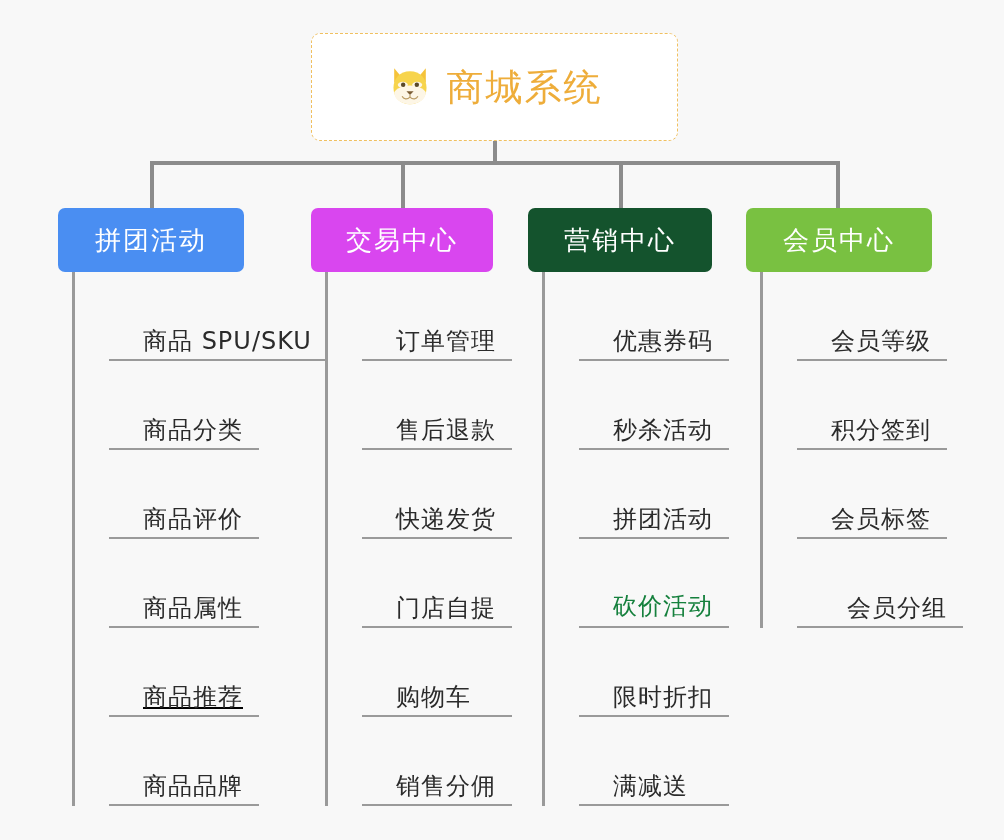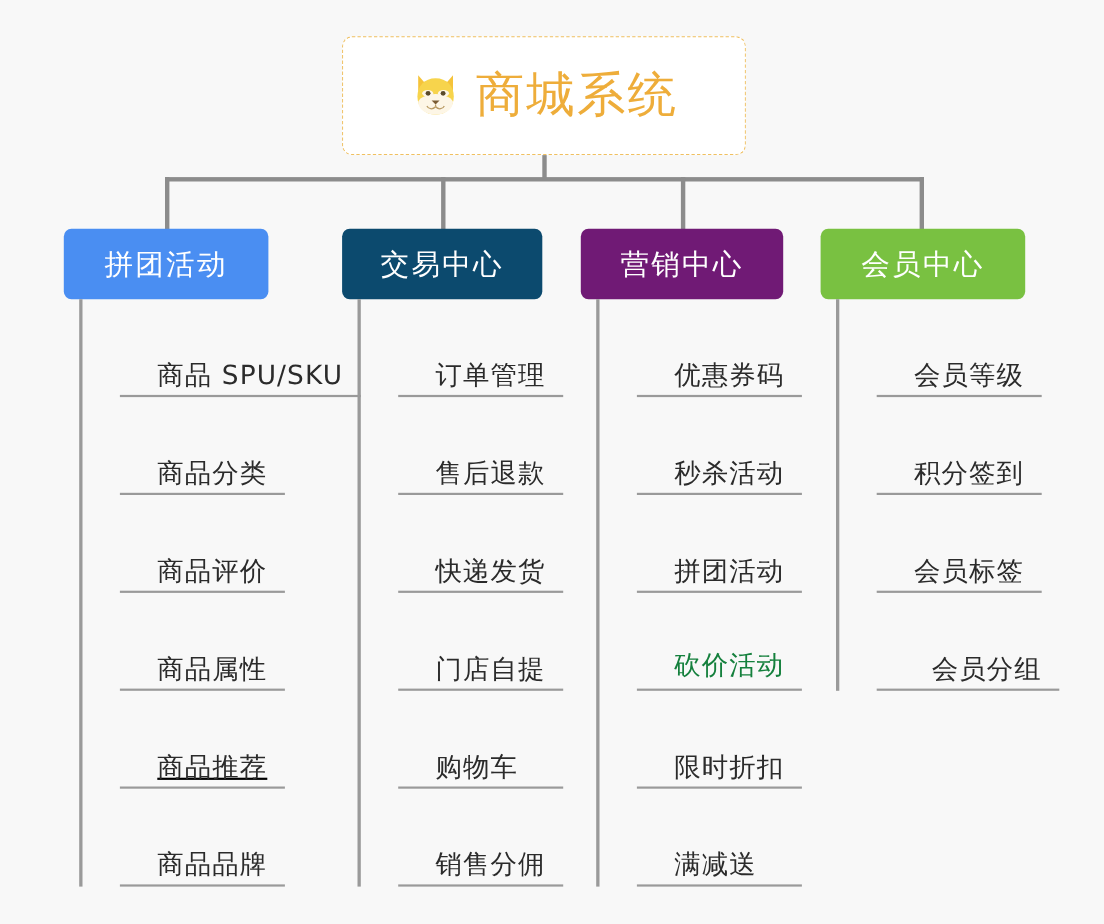--- a/index.html
+++ b/index.html
@@ -38,21 +38,21 @@
     justify-content: center;
     gap: 14px;
   }
   .root-icon {
     width: 46px;
     height: 46px;
     flex: 0 0 auto;
     display: block;
   }
   .root-title {
-    font-size: 44px;
+    font-size: 37px;
     line-height: 1;
     color: #eead3a;
     letter-spacing: 2px;
     white-space: nowrap;
   }
 
   
   .conn {
     position: absolute;
     background: #8c8c8c;
@@ -210,21 +210,21 @@
         </div>
       <div class="col-item">
           <div class="row-inner" style="border-bottom-color: rgb(154, 154, 154);">
             <span class="col-item-label" style="color: rgb(43, 43, 43);">商品品牌</span>
           </div>
         </div>
     </div>
   </div>
 
   <div class="column c2">
-    <div class="col-header" style="background: #0c4a6e;">交易中心</div>
+    <div class="col-header" style="background: #d946ef;">交易中心</div>
     <div class="col-body" style="border-left-color: rgb(154, 154, 154);">
       <div class="col-item">
           <div class="row-inner" style="border-bottom-color: rgb(154, 154, 154);">
             <span class="col-item-label" style="color: rgb(43, 43, 43);">订单管理</span>
           </div>
         </div>
       <div class="col-item">
           <div class="row-inner" style="border-bottom-color: rgb(154, 154, 154);">
             <span class="col-item-label" style="color: rgb(43, 43, 43);">售后退款</span>
           </div>
@@ -246,21 +246,21 @@
         </div>
       <div class="col-item">
           <div class="row-inner" style="border-bottom-color: rgb(154, 154, 154);">
             <span class="col-item-label" style="color: rgb(43, 43, 43);">销售分佣</span>
           </div>
         </div>
     </div>
   </div>
 
   <div class="column c3">
-    <div class="col-header" style="background: #701a75;">营销中心</div>
+    <div class="col-header" style="background: #14532d;">营销中心</div>
     <div class="col-body" style="border-left-color: rgb(154, 154, 154);">
       <div class="col-item">
           <div class="row-inner" style="border-bottom-color: rgb(154, 154, 154);">
             <span class="col-item-label" style="color: rgb(43, 43, 43);">优惠券码</span>
           </div>
         </div>
       <div class="col-item">
           <div class="row-inner" style="border-bottom-color: rgb(154, 154, 154);">
             <span class="col-item-label" style="color: rgb(43, 43, 43);">秒杀活动</span>
           </div>

